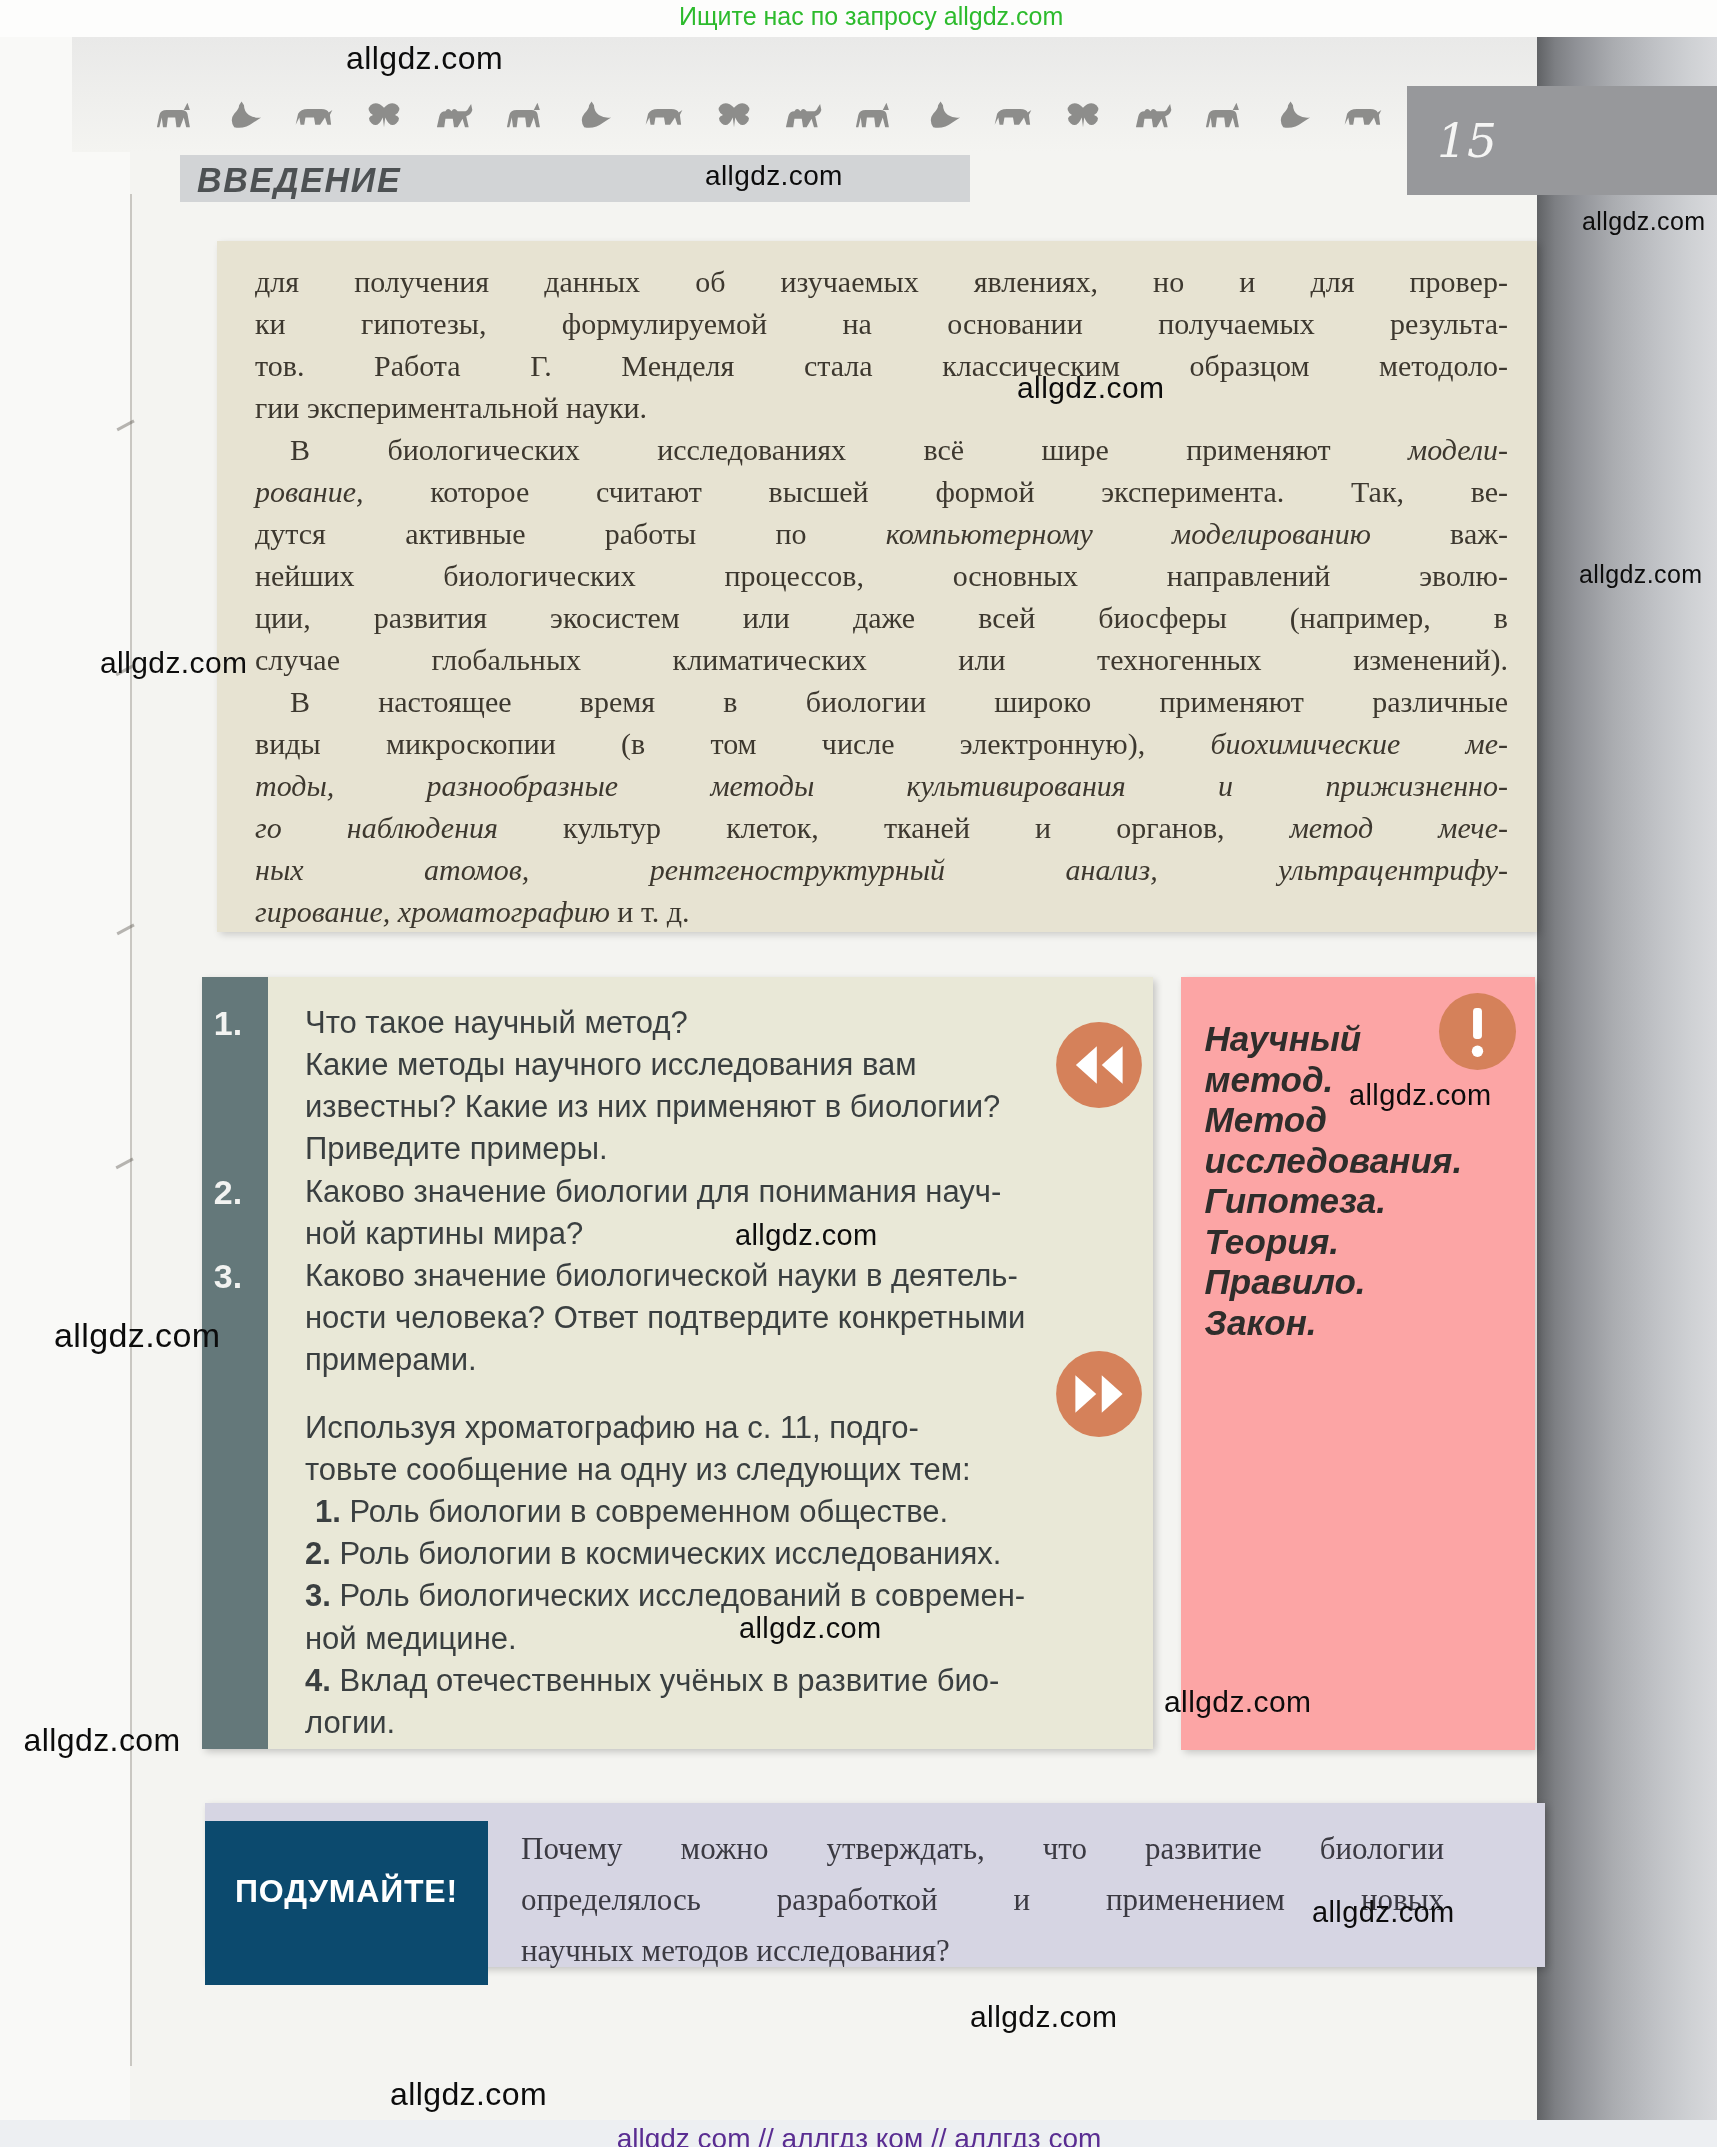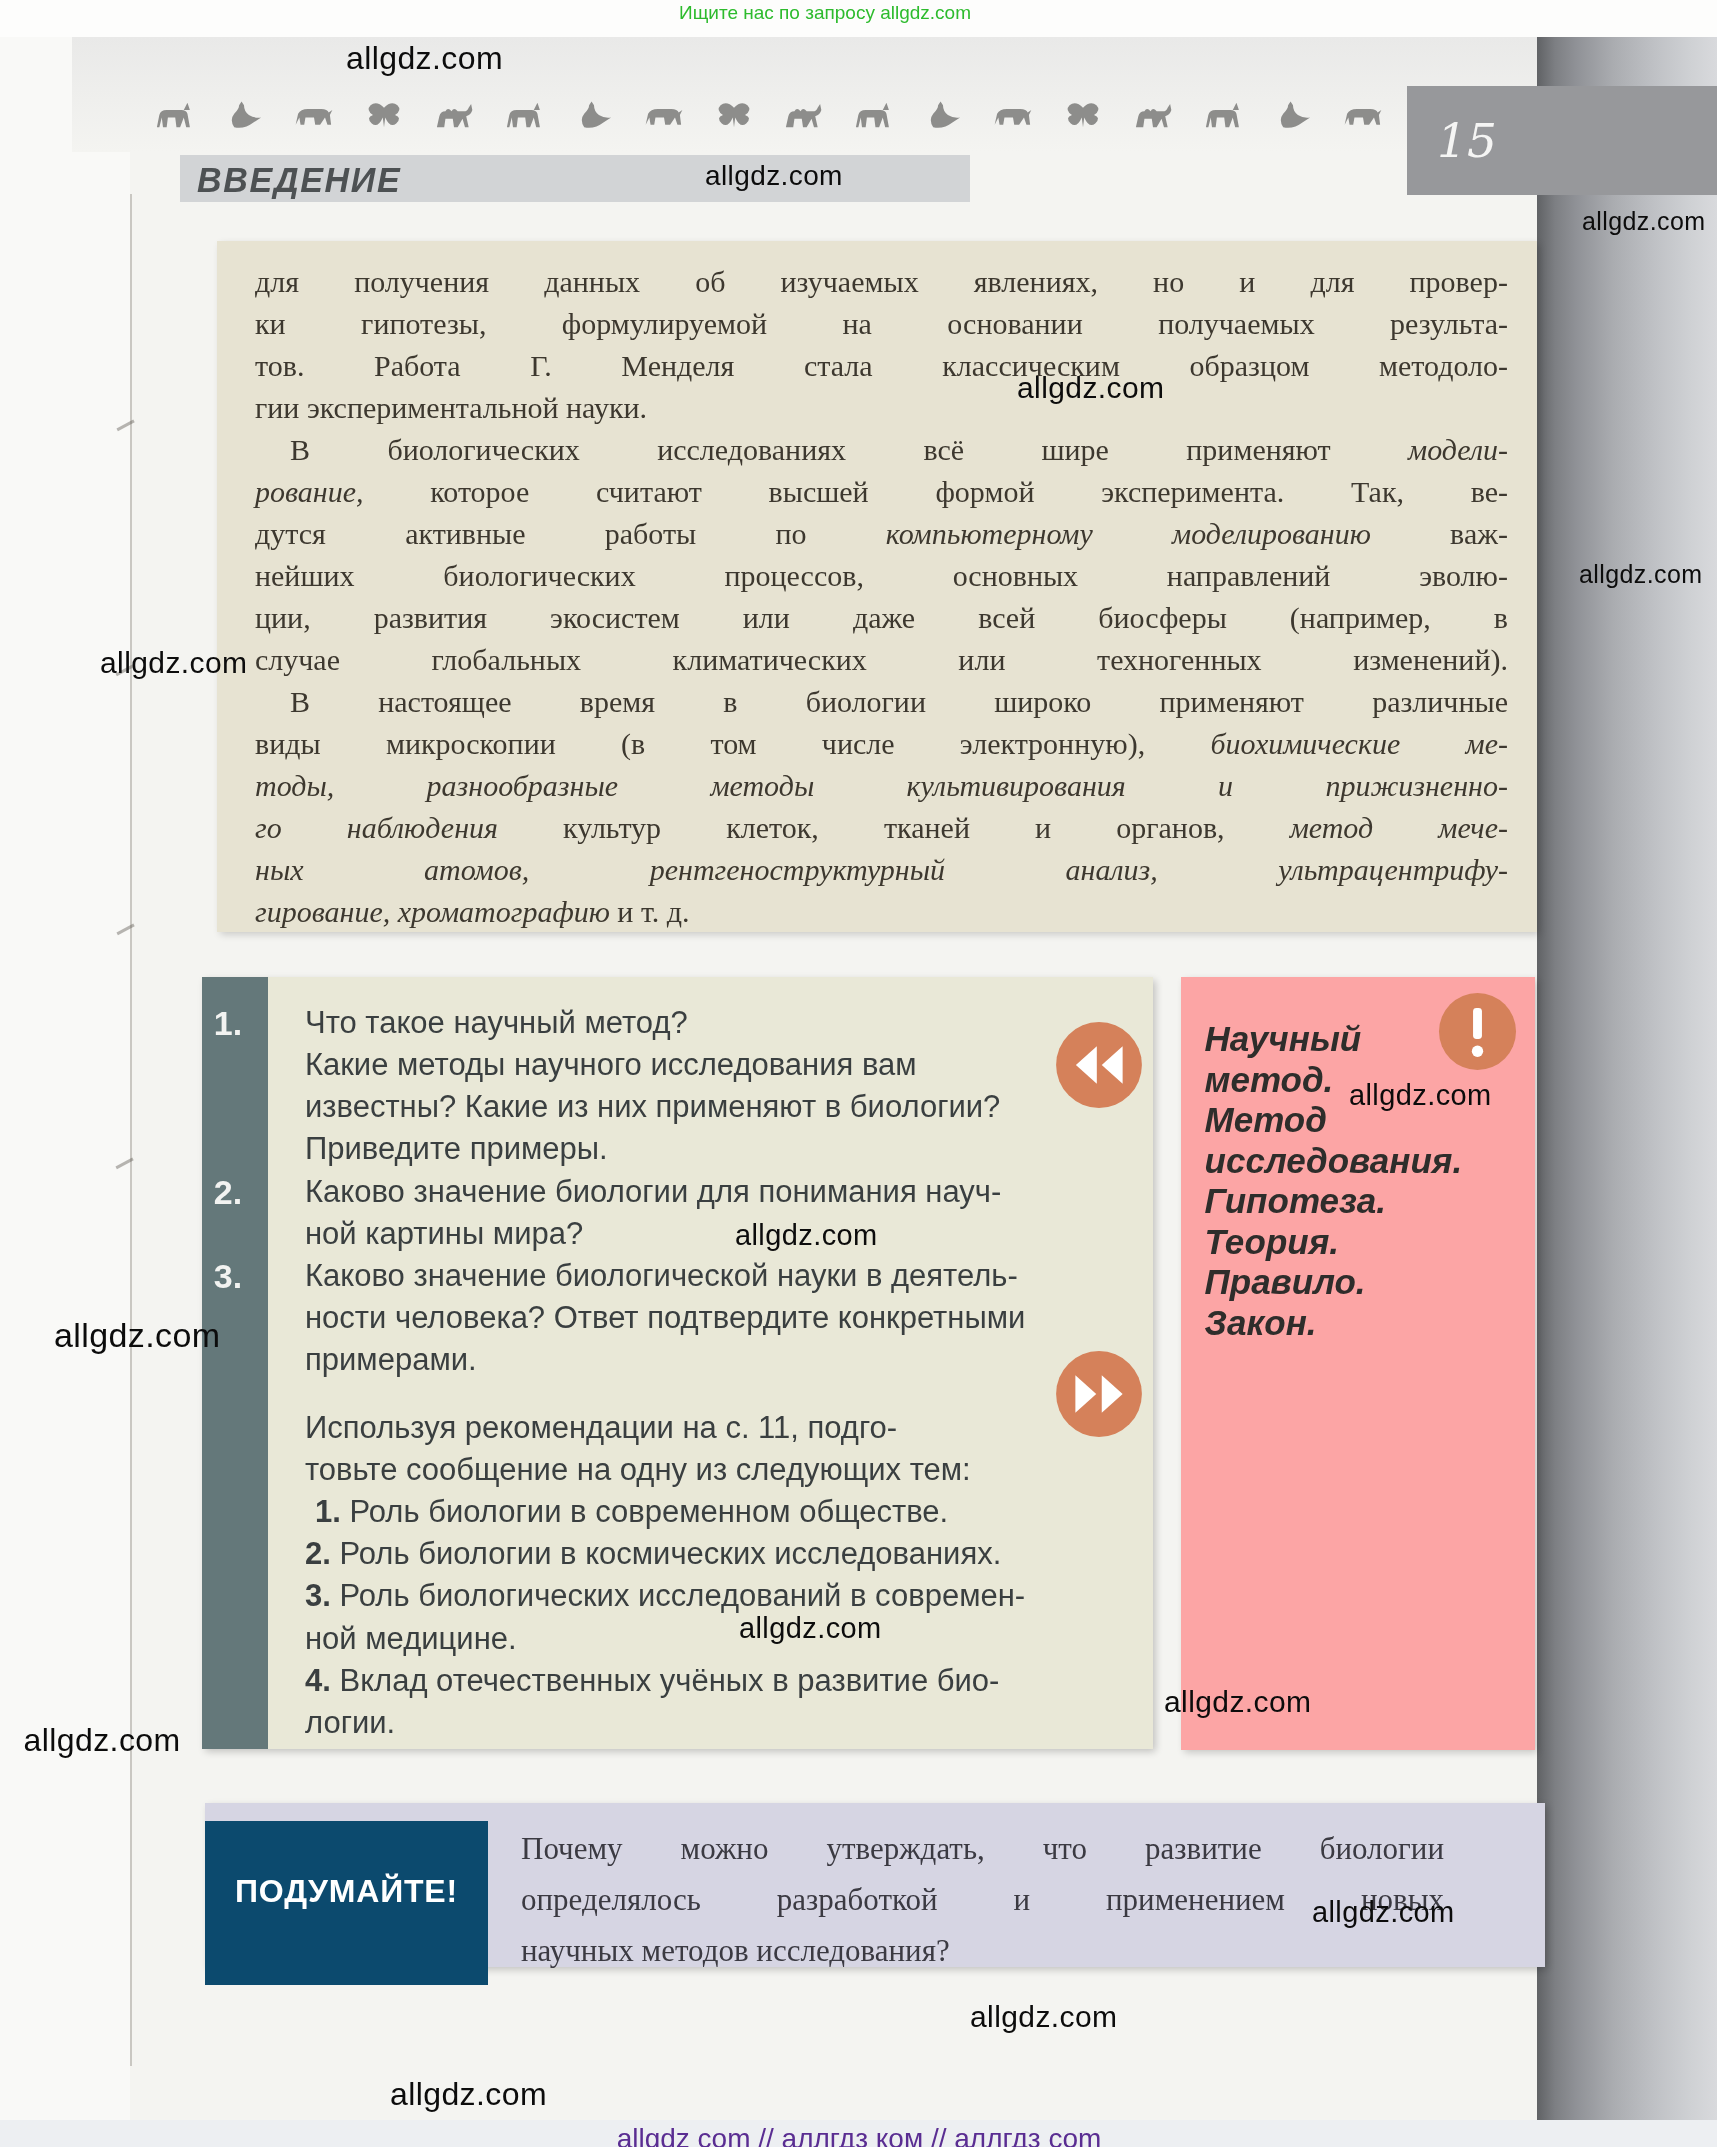--- a/index.html
+++ b/index.html
@@ -10,21 +10,21 @@
   .page-bg{position:absolute;left:0;top:37px;width:1718px;height:2083px;background:#f4f4f1;}
   .left-margin{position:absolute;left:0;top:37px;width:130px;height:2083px;background:#f9f9f7;}
   .top-shade{position:absolute;left:72px;top:37px;width:1465px;height:115px;background:linear-gradient(180deg,#e9e9e8,#f4f4f1);}
   .right-strip{position:absolute;left:1537px;top:37px;width:181px;height:2083px;
     background:linear-gradient(90deg,#606265 0%,#7d7f83 10%,#909297 22%,#aaacb0 42%,#bfc1c5 65%,#cfd1d4 85%,#d9dadd 100%);}
   .bottom-strip{position:absolute;left:0;top:2120px;width:1718px;height:28px;background:#edeff2;}
   .crease{position:absolute;left:130px;top:194px;width:1.7px;height:1872px;background:rgba(115,110,100,0.33);}
   .stitch{position:absolute;width:18.6px;height:2.5px;background:rgba(100,95,88,0.45);transform:rotate(-28deg);}
 
   
-  .green-banner{position:absolute;left:679px;top:1.7px;font-size:19px;color:#2dbb2d;white-space:nowrap;}
+  .green-banner{position:absolute;left:679px;top:1.7px;font-size:25px;color:#2dbb2d;white-space:nowrap;}
   .wm{position:absolute;color:#0c0c0c;white-space:nowrap;z-index:60;letter-spacing:0.4px;}
   .footer-line{position:absolute;left:0;top:2123px;width:1718px;text-align:center;font-size:28px;color:#5a2d92;z-index:61;}
 
   
   .frieze{position:absolute;left:152px;top:89px;width:1233px;height:42px;display:flex;justify-content:space-between;align-items:flex-end;z-index:5;}
   .frieze svg{display:block;}
 
   
   .section-band{position:absolute;left:180px;top:155px;width:790px;height:47px;background:#d2d4d6;z-index:4;}
   .section-title{position:absolute;left:17px;top:4.2px;font-style:italic;font-weight:600;font-size:34px;letter-spacing:1.7px;color:#4d5153;transform:scaleY(1.05);transform-origin:left top;}
@@ -337,21 +337,21 @@
       <div class="q-marker" style="top: 280px;">3.</div>
       <div class="q-line" style="top: 27px;"><span>Что такое научный метод?</span></div>
       <div class="q-line" style="top: 69px;"><span>Какие методы научного исследования вам</span></div>
       <div class="q-line" style="top: 111px;"><span>известны? Какие из них применяют в биологии?</span></div>
       <div class="q-line" style="top: 153px;"><span>Приведите примеры.</span></div>
       <div class="q-line" style="top: 196px;"><span>Каково значение биологии для понимания науч-</span></div>
       <div class="q-line" style="top: 238px;"><span>ной картины мира?</span></div>
       <div class="q-line" style="top: 280px;"><span>Каково значение биологической науки в деятель-</span></div>
       <div class="q-line" style="top: 322px;"><span>ности человека? Ответ подтвердите конкретными</span></div>
       <div class="q-line" style="top: 364px;"><span>примерами.</span></div>
-      <div class="q-line" style="top: 432px;"><span>Используя рекомендации на с. 11, подго-</span></div>
+      <div class="q-line" style="top: 432px;"><span>Используя хроматографию на с. 11, подго-</span></div>
       <div class="q-line" style="top: 474px;"><span>товьте сообщение на одну из следующих тем:</span></div>
       <div class="q-line" style="top: 516px; margin-left: 10px;"><span class="bd">1.</span><span> Роль биологии в современном обществе.</span></div>
       <div class="q-line" style="top: 558px;"><span class="bd">2.</span><span> Роль биологии в космических исследованиях.</span></div>
       <div class="q-line" style="top: 600px;"><span class="bd">3.</span><span> Роль биологических исследований в современ-</span></div>
       <div class="q-line" style="top: 643px;"><span>ной медицине.</span></div>
       <div class="q-line" style="top: 685px;"><span class="bd">4.</span><span> Вклад отечественных учёных в развитие био-</span></div>
       <div class="q-line" style="top: 727px;"><span>логии.</span></div>
     </div>
 
   <div class="sidebar" id="sidebar">

